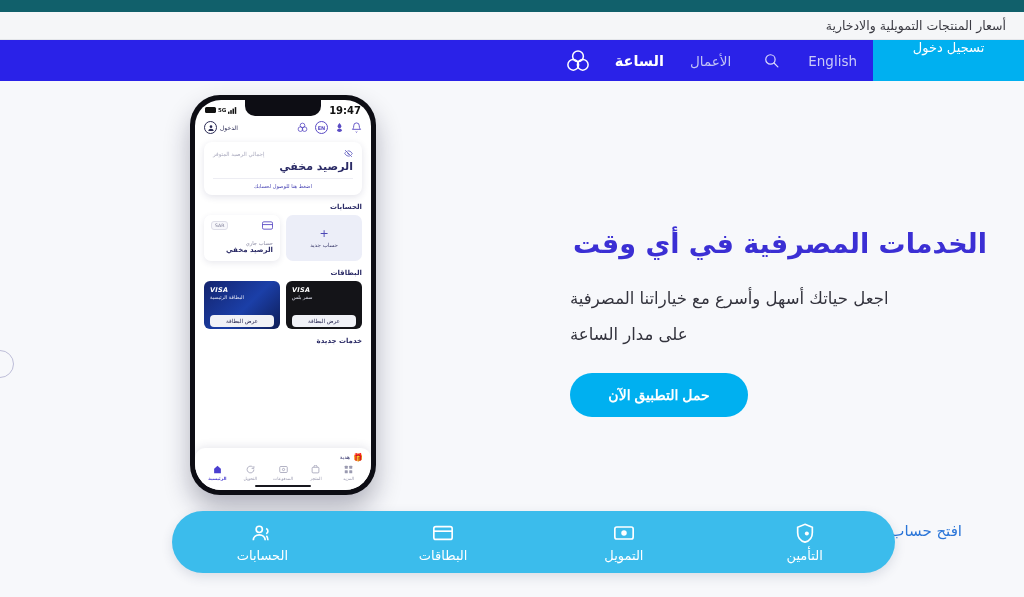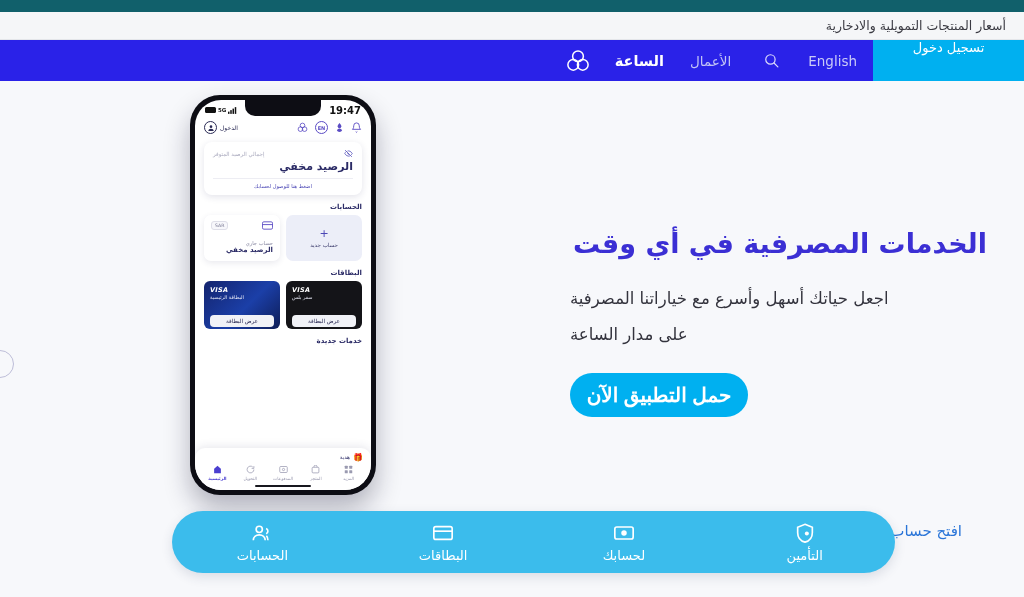--- a/index.html
+++ b/index.html
@@ -65,21 +65,21 @@
   .hero-h1 {
     color: #3b2fd4; font-size: 27px; font-weight: bold; line-height: 1.62;
     text-align: center; white-space: nowrap;
   }
   .hero-sub {
     margin-top: 18px; color: #33333d; font-size: 16.5px; line-height: 1.85;
     text-align: left;
   }
   .cta-wrap { margin-top: 22px; display: flex; justify-content: flex-end; }
   .cta-btn {
-    background: #00b0f0; color: #ffffff; font-size: 20px; font-weight: bold;
+    background: #00b0f0; color: #ffffff; font-size: 14px; font-weight: bold;
     width: 178px; height: 44px; border-radius: 24px; border: none;
     display: flex; align-items: center; justify-content: center; cursor: pointer;
     white-space: nowrap;
   }
 
   
   .open-account-link {
     position: absolute; right: 62px; top: 522px;
     color: #2a75d8; font-size: 15px; white-space: nowrap; cursor: pointer;
   }
@@ -434,21 +434,21 @@
         <path d="M12 2.5l8 3.2v6c0 5.2-3.4 9-8 10.3-4.6-1.3-8-5.1-8-10.3v-6z"></path>
         <circle cx="14" cy="12.5" r="2.2" fill="#ffffff" stroke="none"></circle>
       </svg>
       <span class="qitem-label">التأمين</span>
     </div>
     <div class="qitem">
       <svg class="qicon" viewBox="0 0 24 24" fill="none" stroke="#ffffff" stroke-width="1.8">
         <rect x="2" y="5.5" width="20" height="13" rx="2.2"></rect>
         <circle cx="12" cy="12" r="3" fill="#ffffff" stroke="none"></circle>
       </svg>
-      <span class="qitem-label">لحسابك</span>
+      <span class="qitem-label">التمويل</span>
     </div>
     <div class="qitem">
       <svg class="qicon" viewBox="0 0 24 24" fill="none" stroke="#ffffff" stroke-width="1.8">
         <rect x="2" y="5" width="20" height="14" rx="2.2"></rect>
           <line x1="2" y1="10" x2="22" y2="10"></line>
       </svg>
       <span class="qitem-label">البطاقات</span>
     </div>
     <div class="qitem">
       <svg class="qicon" viewBox="0 0 24 24" fill="none" stroke="#ffffff" stroke-width="1.8">

